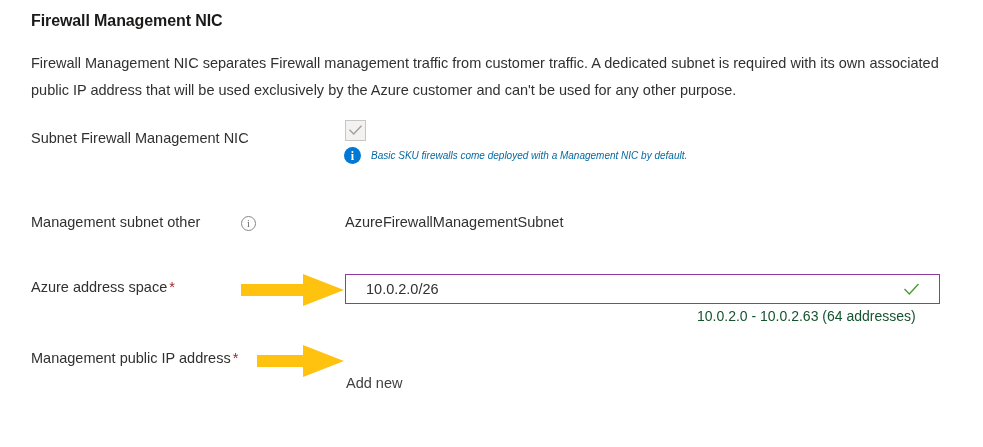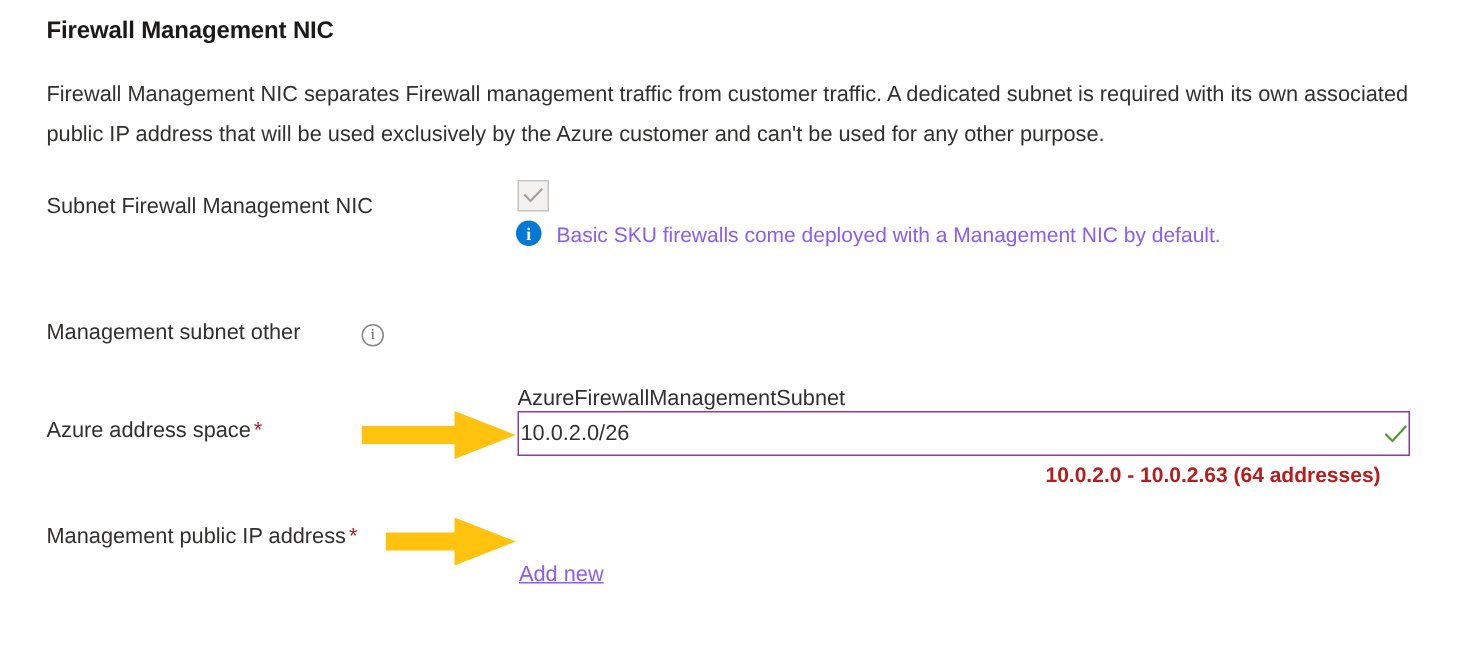--- a/index.html
+++ b/index.html
@@ -93,23 +93,24 @@
     flex: 0 0 auto;
   }
   .info-dot span {
     color: #ffffff;
     font-size: 12px;
     font-weight: 700;
     line-height: 1;
     font-family: "Liberation Serif", serif;
   }
   .info-note-text {
-    font-size: 14px;
-    color: #8b5cf6;
-    white-space: nowrap;
+    font-size: 10px;
+    color: #0369a1;
+    white-space: nowrap;
+    font-style: italic;
   }
 
   
   .info-outline {
     position: absolute;
     width: 15px;
     height: 15px;
     border: 1px solid #8a8886;
     border-radius: 50%;
     display: flex;
@@ -136,49 +137,47 @@
   .input-box {
     position: absolute;
     left: 345px;
     width: 595px;
     height: 30px;
     border: 1px solid #8e3a9e;
     background: #ffffff;
     box-sizing: border-box;
     display: flex;
     align-items: center;
-    padding: 0 1px;
+    padding: 0 20px;
   }
   .input-value {
     font-size: 14.5px;
     color: #323130;
     flex: 1 1 auto;
     white-space: nowrap;
     overflow: hidden;
   }
   .valid-check { flex: 0 0 auto; display:block; }
   .chevron { flex: 0 0 auto; display:block; }
 
   
   .helper-text {
     position: absolute;
     font-size: 14px;
-    color: #b91c1c;
-    white-space: nowrap;
-    font-weight: bold;
+    color: #14532d;
+    white-space: nowrap;
   }
 
   
   .link {
     position: absolute;
     font-size: 14.5px;
-    color: #8b5cf6;
+    color: #404040;
     cursor: pointer;
     white-space: nowrap;
-    text-decoration: underline;
   }
 
   
   .arrow-annotation {
     position: absolute;
     pointer-events: none;
   }
 </style>
 </head>
 <body>
@@ -203,21 +202,21 @@
     </span>
     <span class="info-note-text">Basic SKU firewalls come deployed with a Management NIC by default.</span>
   </div>
 
   <div class="field-label" style="left:31px; top:214px;">Management subnet other</div>
 
   <span class="info-outline" style="left:241px; top:216px;">
     <span>i</span>
   </span>
 
-  <div class="readonly-value" style="left:345px; top:214px;margin-top:44px;">AzureFirewallManagementSubnet</div>
+  <div class="readonly-value" style="left:345px; top:214px;">AzureFirewallManagementSubnet</div>
 
   <div class="field-label" style="left:31px; top:279px;">
     <span>Azure address space</span><span class="req-star">*</span>
   </div>
 
   <div class="input-box" style="top:274px;" title="10.0.2.0/26">
     <span class="input-value">10.0.2.0/26</span>
     <svg class="valid-check" width="15" height="13" viewBox="0 0 15 13" aria-hidden="true">
       <path d="M1 6.6 L5.3 11 L14 1.5" fill="none" stroke="#4a9b2f" stroke-width="1.4" stroke-linecap="square"></path>
     </svg>

